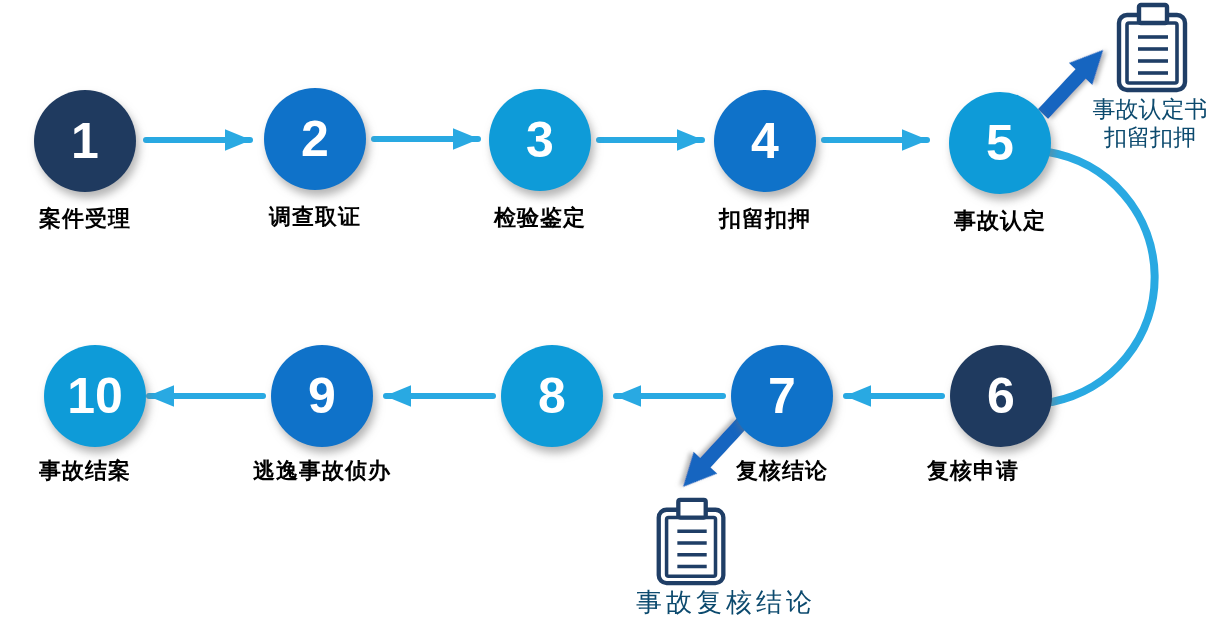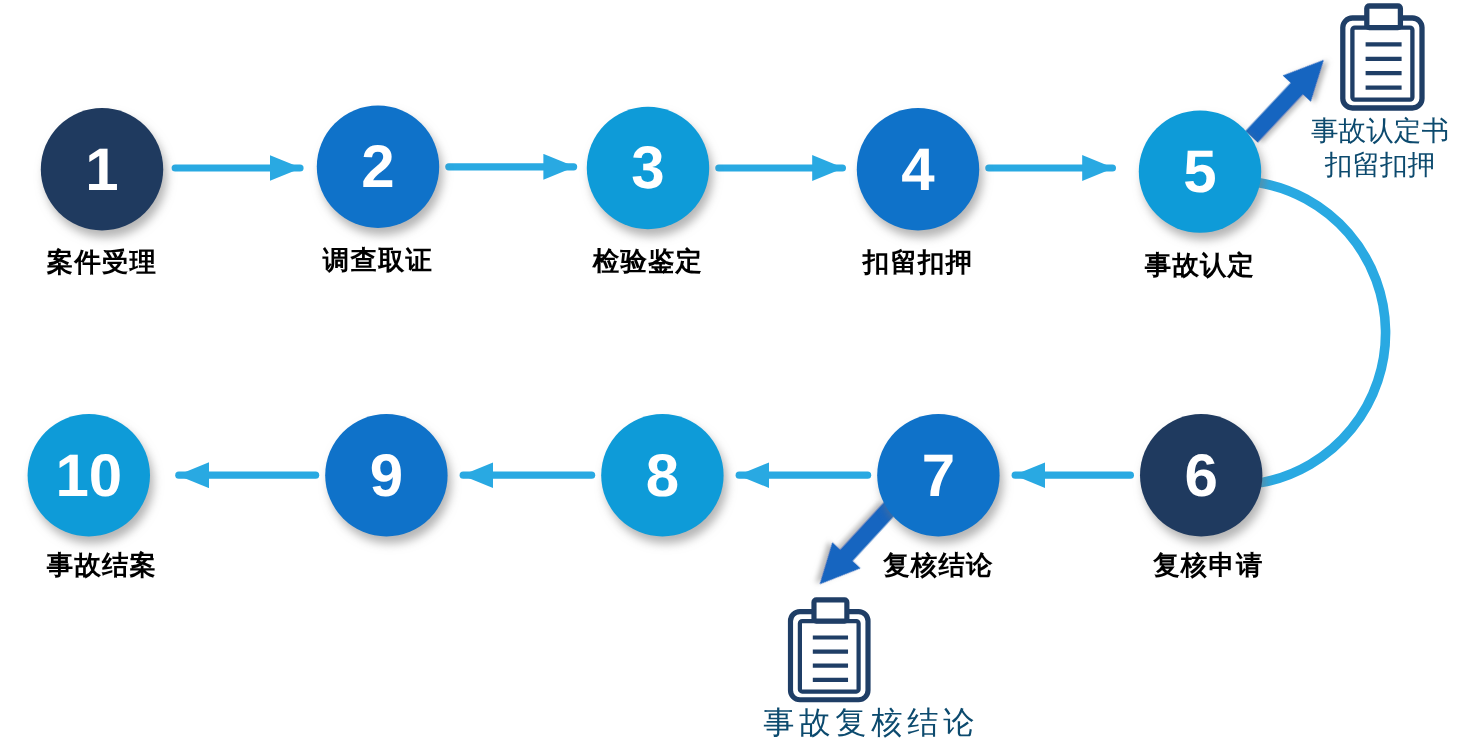--- a/index.html
+++ b/index.html
@@ -121,33 +121,34 @@
   <div class="step" style="left:501px;top:345px;">
     <div class="circle c-light">
         <span>8</span>
       </div>
   </div>
   <div class="step" style="left:271px;top:345px;">
     <div class="circle c-medium">
         <span>9</span>
       </div>
   </div>
-  <div class="step" style="left:23px;top:345px;">
+  <div class="step" style="left:44px;top:345px;">
     <div class="circle c-light">
         <span>10</span>
       </div>
   </div>
 
   <div class="step-label" style="left:-65px;top:204px;">案件受理</div>
   <div class="step-label" style="left:165px;top:202px;">调查取证</div>
   <div class="step-label" style="left:390px;top:203px;">检验鉴定</div>
   <div class="step-label" style="left:615px;top:204px;">扣留扣押</div>
   <div class="step-label" style="left:850px;top:206px;">事故认定</div>
-  <div class="step-label" style="left:857px;top:456px;">复核申请</div>
+  <div class="step-label" style="left:823px;top:456px;">复核申请</div>
   <div class="step-label" style="left:632px;top:456px;">复核结论</div>
+  <div class="step-label" style="left:172px;top:456px;">逃逸事故侦办</div>
   <div class="step-label" style="left:-65px;top:456px;">事故结案</div>
 
   <div class="doc" style="left:1112px;top:2px;">
     <svg width="84" height="94" viewBox="0 0 84 94">
       <rect class="doc-outline" x="7" y="13" width="66" height="75" rx="8" stroke-width="4.4"></rect>
       <rect x="15" y="21" width="50" height="60" rx="2" fill="none" stroke="#1F3E66" stroke-width="3.6"></rect>
       <rect class="doc-outline" x="27" y="3" width="28" height="18" rx="2" stroke-width="4.4"></rect>
       <line class="doc-line" x1="26" y1="35" x2="56" y2="35"></line>
       <line class="doc-line" x1="26" y1="47" x2="56" y2="47"></line>
       <line class="doc-line" x1="26" y1="59" x2="56" y2="59"></line>

